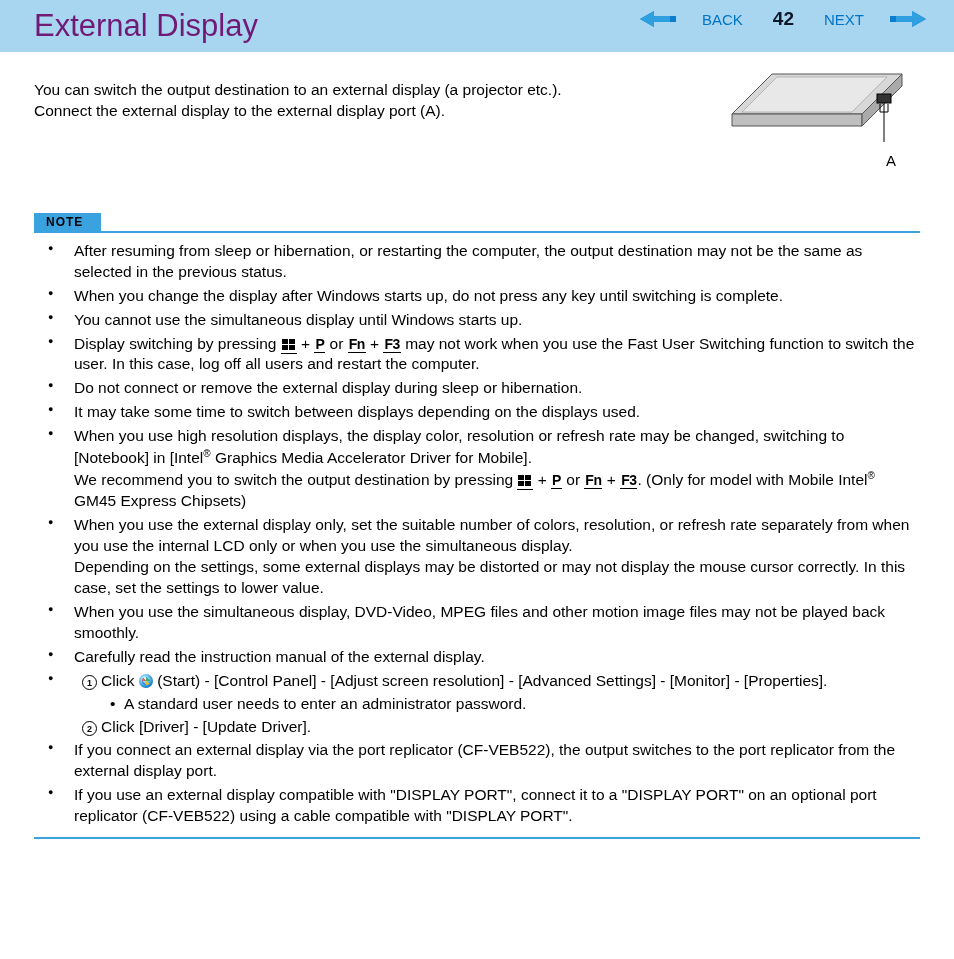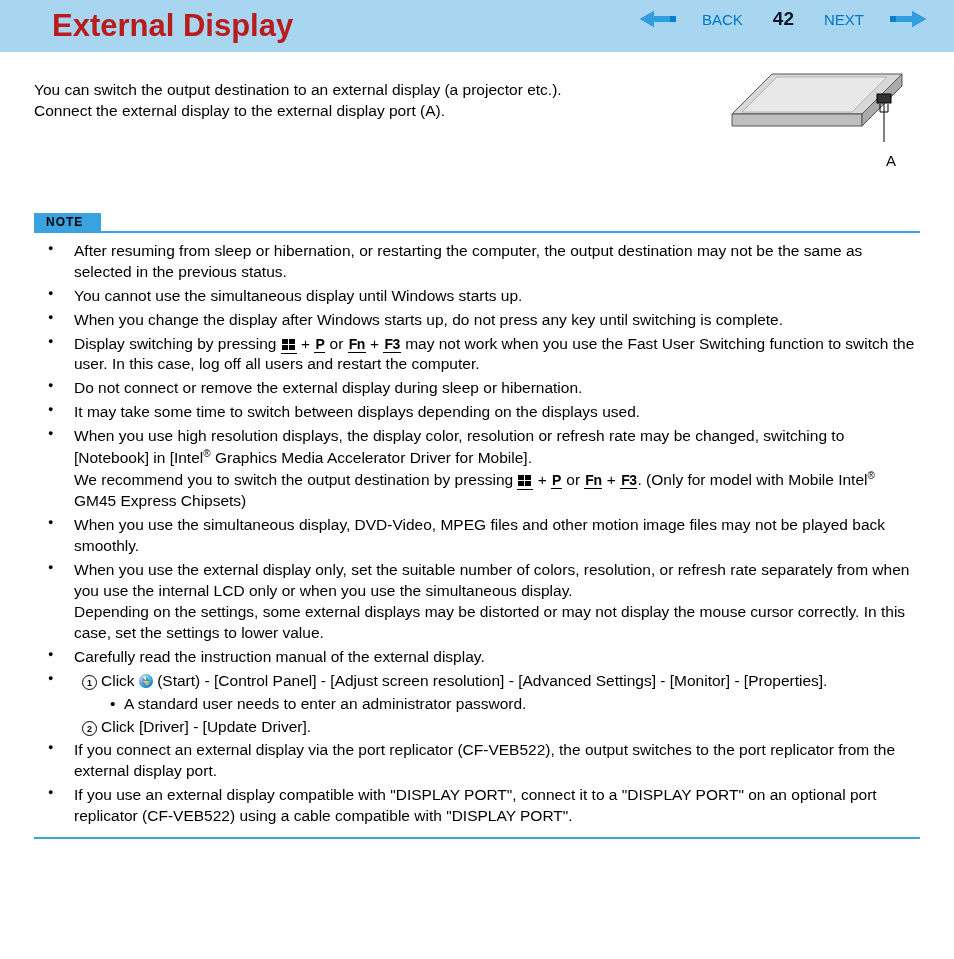--- a/index.html
+++ b/index.html
@@ -13,24 +13,23 @@
   .header {
     background: #a8d5ef;
     height: 52px;
     display: flex;
     align-items: center;
     padding: 0 20px 0 34px;
     position: relative;
   }
   .title {
     font-size: 31px;
-    font-weight: bold;
-    color: #b91c1c;
+    font-weight: normal;
+    color: #701a75;
     flex-shrink: 0;
-    margin-left: 18px;
   }
   .nav {
     position: absolute;
     right: 28px;
     top: 8px;
     display: flex;
     align-items: center;
     gap: 26px;
     font-size: 15px;
     color: #0074c5;
@@ -213,22 +212,22 @@
     </svg>
     <div class="fig-label">A</div>
   </div>
 
   <div class="note-section">
     <span class="note-tab">NOTE</span>
     <hr class="hr-blue">
 
     <ul class="notes">
       <li>After resuming from sleep or hibernation, or restarting the computer, the output destination may not be the same as selected in the previous status.</li>
+      <li>When you change the display after Windows starts up, do not press any key until switching is complete.</li>
       <li>You cannot use the simultaneous display until Windows starts up.</li>
-      <li>When you change the display after Windows starts up, do not press any key until switching is complete.</li>
       <li>
         <span>Display switching by pressing </span>
         <span class="win-key"><svg width="16" height="14" viewBox="0 0 16 14">
               <rect x="1" y="1" width="6" height="5" fill="#000"></rect>
               <rect x="8" y="1" width="6" height="5" fill="#000"></rect>
               <rect x="1" y="7" width="6" height="5" fill="#000"></rect>
               <rect x="8" y="7" width="6" height="5" fill="#000"></rect>
             </svg></span><span> + </span><span class="key">P</span><span> or </span><span class="key">Fn</span><span> + </span><span class="key">F3</span>
         <span> may not work when you use the Fast User Switching function to switch the user. In this case, log off all users and restart the computer.</span>
       </li>
@@ -237,25 +236,25 @@
       <li>
         <span>When you use high resolution displays, the display color, resolution or refresh rate may be changed, switching to [Notebook] in  [Intel</span><sup>®</sup><span> Graphics Media Accelerator Driver for Mobile].</span><br>
         <span>We recommend you to switch the output destination by pressing </span>
         <span class="win-key"><svg width="16" height="14" viewBox="0 0 16 14">
               <rect x="1" y="1" width="6" height="5" fill="#000"></rect>
               <rect x="8" y="1" width="6" height="5" fill="#000"></rect>
               <rect x="1" y="7" width="6" height="5" fill="#000"></rect>
               <rect x="8" y="7" width="6" height="5" fill="#000"></rect>
             </svg></span><span> + </span><span class="key">P</span><span> or </span><span class="key">Fn</span><span> + </span><span class="key">F3</span><span>. (Only for model with Mobile Intel</span><sup>®</sup><span> GM45 Express Chipsets)</span>
       </li>
-      <li>When you use the simultaneous display, DVD-Video, MPEG files and other motion image files may not be played back smoothly.</li>
       <li>
         <span>When you use the external display only, set the suitable number of colors, resolution, or refresh rate separately from when you use the internal LCD only or when you use the simultaneous display.</span><br>
         <span>Depending on the settings, some external displays may be distorted or may not display the mouse cursor correctly. In this case, set the settings to lower value.</span>
       </li>
+      <li>When you use the simultaneous display, DVD-Video, MPEG files and other motion image files may not be played back smoothly.</li>
       <li>Carefully read the instruction manual of the external display.</li>
       <li>
         <div class="sublist">
           <span class="circ-num">1</span><span>Click </span><span class="start-orb"></span><span> (Start) - [Control Panel] - [Adjust screen resolution] - [Advanced Settings] - [Monitor] - [Properties].</span>
         </div>
         <div class="subsub">•&nbsp;&nbsp;<span>A standard user needs to enter an administrator password.</span></div>
         <div class="sublist">
           <span class="circ-num">2</span><span>Click [Driver] - [Update Driver].</span>
         </div>
       </li>

